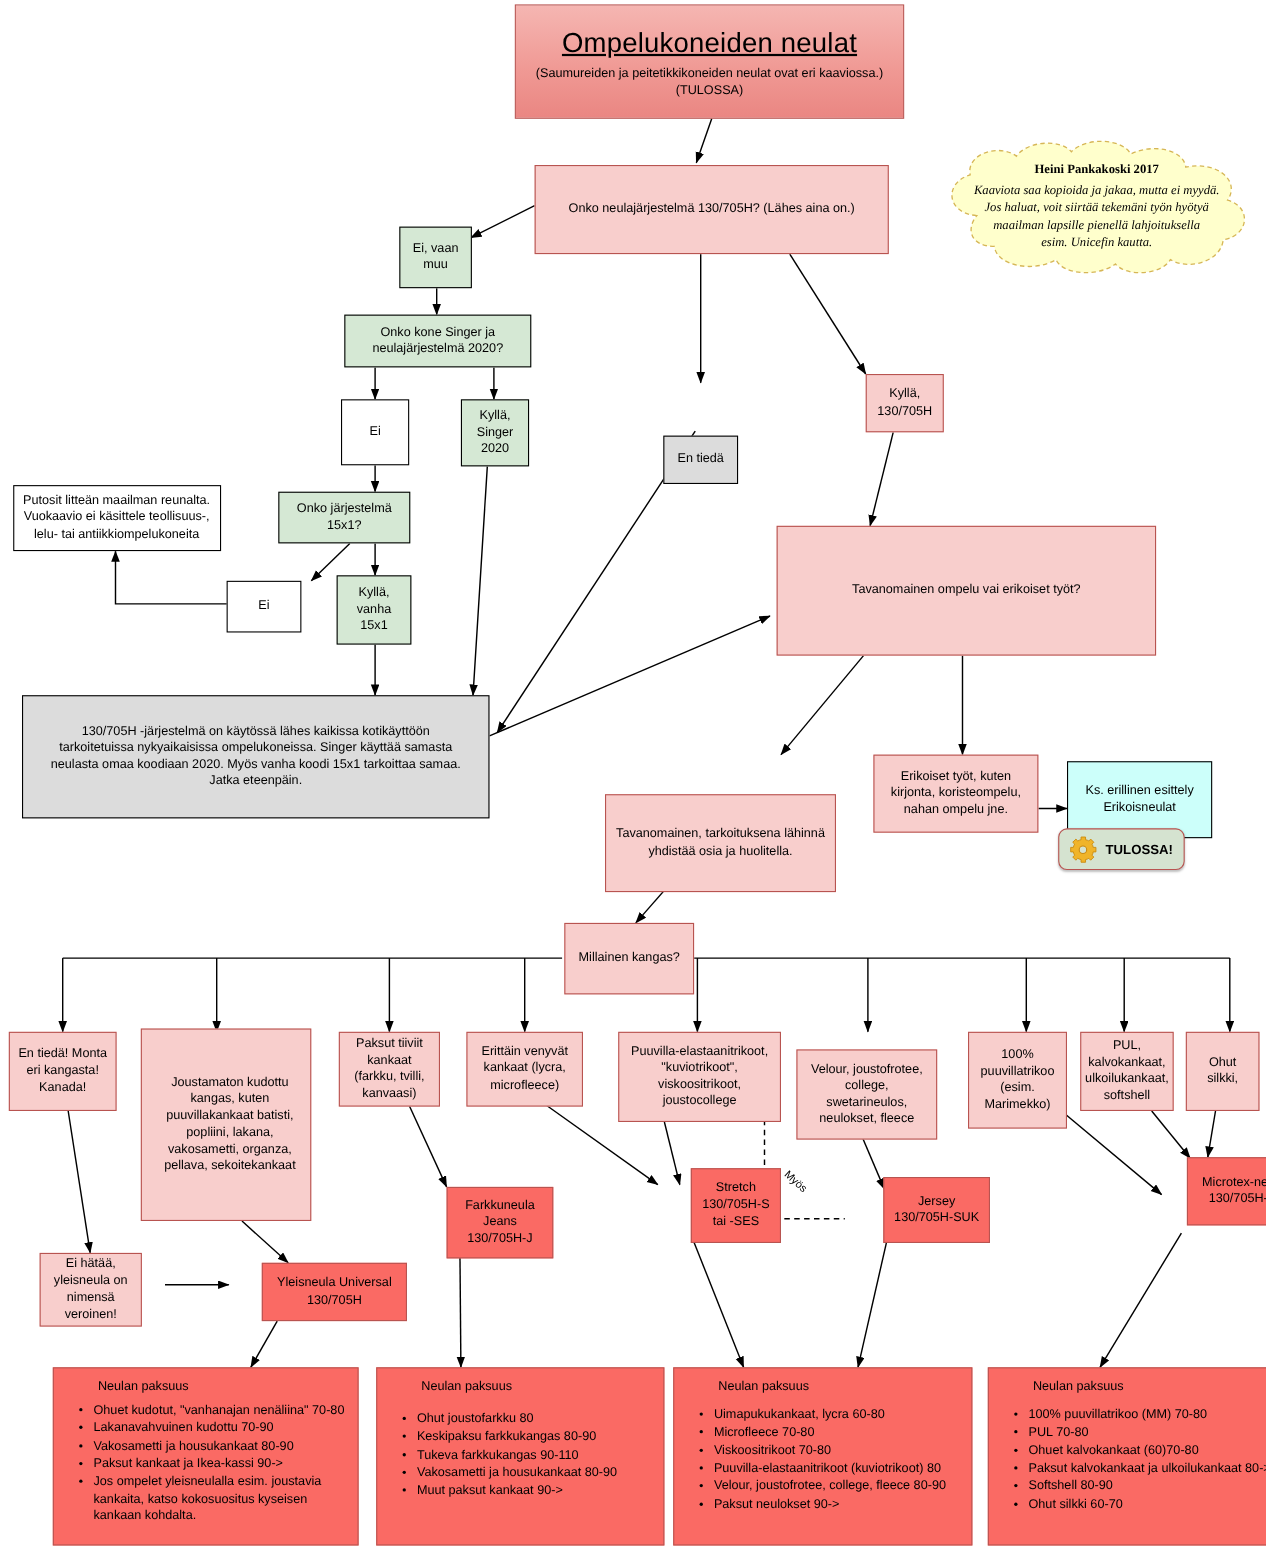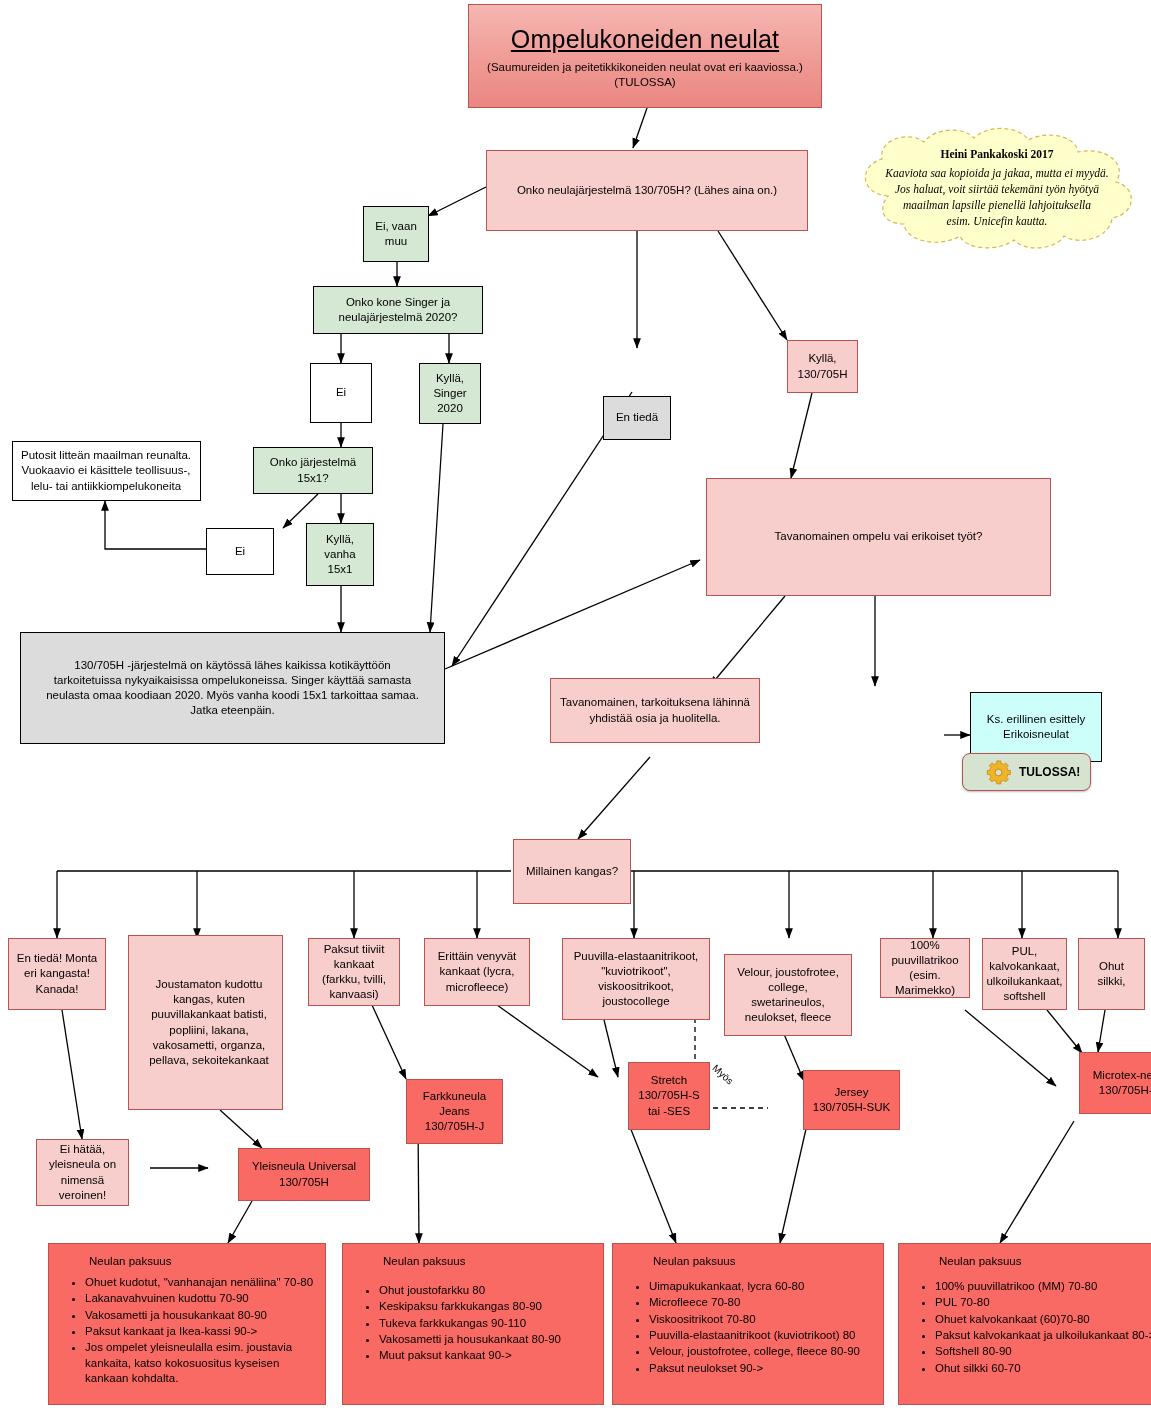--- a/index.html
+++ b/index.html
@@ -22,21 +22,21 @@
   .listbox .lhead{text-align:left;padding-left:26px;margin-bottom:6px;}
   .listbox ul{margin:0;padding-left:22px;}
   .listbox li{margin:0 0 1px 0;line-height:1.33;}
   .cloud{position:absolute;}
   .cloud .ctext{position:absolute;left:0;top:0;width:100%;height:100%;
         display:flex;flex-direction:column;align-items:center;justify-content:center;
         font-family:"Liberation Serif",serif;font-size:11.5px;line-height:1.42;text-align:center;}
   .cloud .cname{font-weight:bold;margin-bottom:2px;font-style:normal;}
   .cloud .cline{font-style:italic;}
   .tulossa{position:absolute;display:flex;align-items:center;gap:6px;
-           background:#d5e3d0;border:1.5px solid #b85450;border-radius:8px;padding:4px 10px 4px 20px;
+           background:#d5e3d0;border:1.5px solid #b85450;border-radius:8px;padding:4px 10px 4px 6px;
            box-shadow:0 1px 2px rgba(0,0,0,.25);}
   .tulossa .lbl{font-size:12px;font-weight:bold;color:#000;}
   .edgelabel{position:absolute;font-size:10px;color:#000;transform:rotate(42deg);}
 </style>
 </head>
 <body>
 
 <div id="stage">
 
   <svg id="edges" viewBox="0 0 1151 1414">
@@ -193,23 +193,26 @@
 
   <div class="node grey" style="left:603px;top:348px;width:68px;height:44px;margin-top:48px;">En tiedä</div>
 
   <div class="node pink" style="left:787px;top:340px;width:71px;height:53px;white-space:pre-line;">Kyllä,
 130/705H</div>
 
   <div class="node grey listbox" style="left:20px;top:632px;width:425px;height:112px;display:flex;align-items:center;text-align:center;padding:26px 18px;">130/705H -järjestelmä on käytössä lähes kaikissa kotikäyttöön tarkoitetuissa nykyaikaisissa ompelukoneissa. Singer käyttää samasta neulasta omaa koodiaan 2020. Myös vanha koodi 15x1 tarkoittaa samaa. Jatka eteenpäin.</div>
 
   <div class="node pink" style="left:706px;top:478px;width:345px;height:118px;">Tavanomainen ompelu vai erikoiset työt?</div>
 
-  <div class="node pink" style="left:550px;top:678px;width:210px;height:65px;white-space:pre-line;">Tavanomainen, tarkoituksena lähinnä
+  <div class="node pink" style="left:550px;top:722px;width:210px;height:89px;white-space:pre-line;">Tavanomainen, tarkoituksena lähinnä
 yhdistää osia ja huolitella.</div>
 
+  <div class="node pink" style="left:794px;top:686px;width:150px;height:71px;white-space:pre-line;">Erikoiset työt, kuten
+kirjonta, koristeompelu,
+nahan ompelu jne.</div>
 
   <div class="node cyan" style="left:970px;top:692px;width:132px;height:70px;white-space:pre-line;">Ks. erillinen esittely
 Erikoisneulat</div>
 
   <div class="tulossa" style="left:962px;top:753px;">
     <svg width="30" height="28" viewBox="0 0 30 28">
       <g transform="translate(15,14)">
         <path d="M-11,-2 L-8,-2 A8.4,8.4 0 0 1 -6.6,-5.6 L-8.7,-7.7 L-5.2,-11.2 L-3.1,-9.1
                  A8.4,8.4 0 0 1 0.5,-10.5 L0.5,-13.5 L5.5,-13.5 L5.5,-10.5
                  A8.4,8.4 0 0 1 9.1,-9.1 L11.2,-11.2 L14.7,-7.7 L12.6,-5.6
@@ -248,21 +251,21 @@
   <div class="node pink" style="left:562px;top:938px;width:148px;height:82px;white-space:pre-line;">Puuvilla-elastaanitrikoot,
 "kuviotrikoot",
 viskoositrikoot,
 joustocollege</div>
 
   <div class="node pink" style="left:724px;top:938px;width:128px;height:82px;white-space:pre-line;margin-top:16px;">Velour, joustofrotee,
 college,
 swetarineulos,
 neulokset, fleece</div>
 
-  <div class="node pink" style="left:880px;top:938px;width:90px;height:60px;white-space:pre-line;">100%
+  <div class="node pink" style="left:880px;top:938px;width:90px;height:88px;white-space:pre-line;">100%
 puuvillatrikoo
 (esim.
 Marimekko)</div>
 
   <div class="node pink" style="left:982px;top:938px;width:85px;height:72px;white-space:pre-line;">PUL,
 kalvokankaat,
 ulkoilukankaat,
 softshell</div>
 
   <div class="node pink" style="left:1078px;top:938px;width:67px;height:72px;white-space:pre-line;">Ohut silkki,</div>

